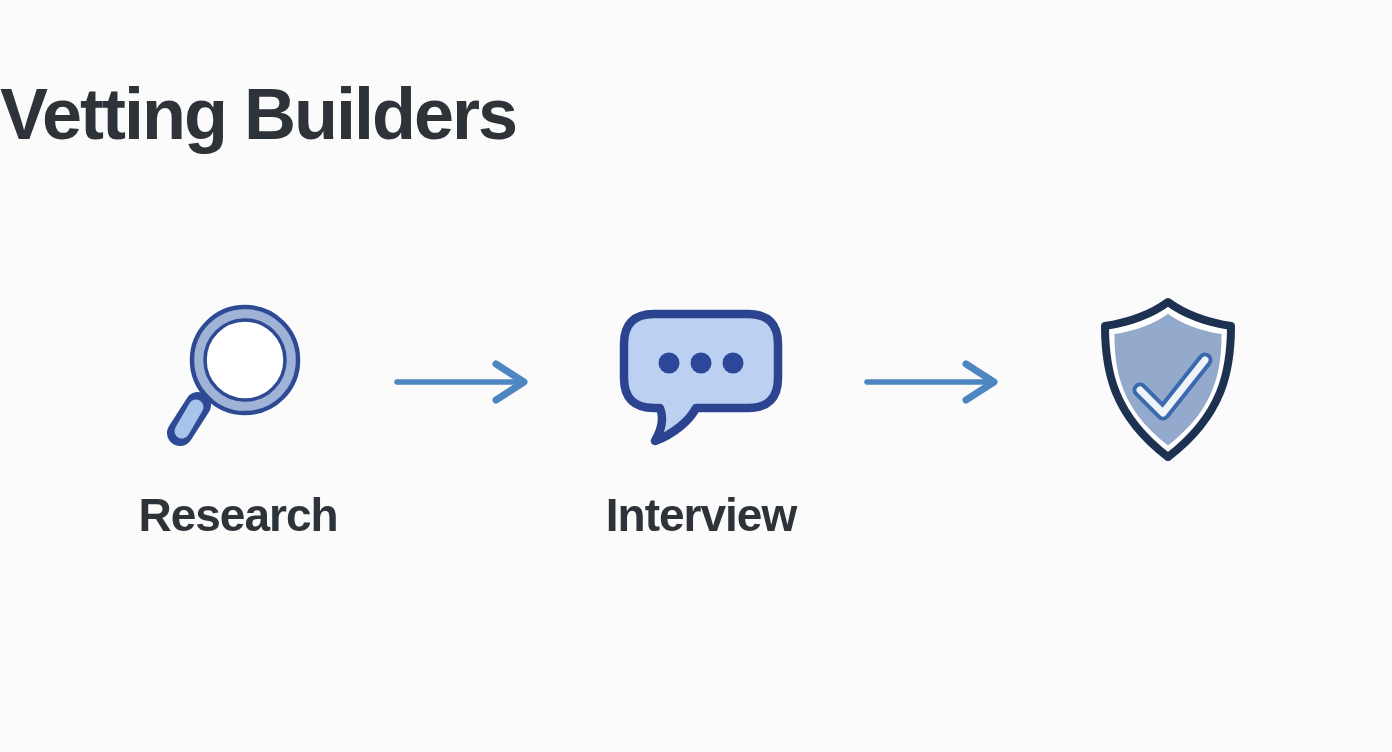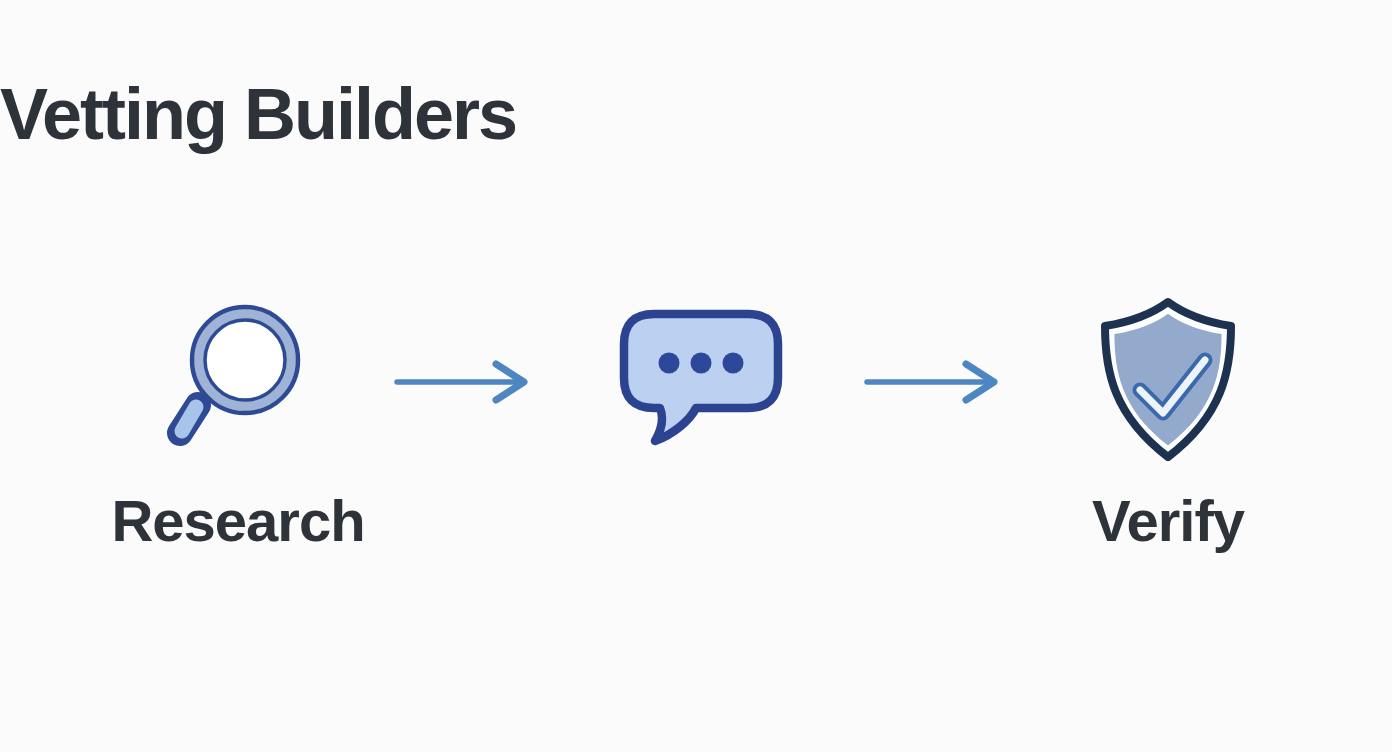--- a/index.html
+++ b/index.html
@@ -48,21 +48,21 @@
   .icon-magnifier{left:158px; top:290px;}
   .icon-bubble{left:616px; top:306px;}
   .icon-shield{left:1096px; top:297px;}
   .arrow{position:absolute; top:358px;}
   .arrow-1{left:392px;}
   .arrow-2{left:862px;}
   .step-label{
     position:absolute;
     top:492px;
     transform:translateX(-50%);
-    font-size:58px;
+    font-size:46px;
     font-weight:700;
     letter-spacing:-1px;
     color:var(--text);
     white-space:nowrap;
     line-height:1;
   }
   .label-research{left:238px;}
   .label-interview{left:701px;}
   .label-verify{left:1168px;}
 
@@ -131,15 +131,15 @@
       <path class="shield-outer" stroke-width="8" d="M 72,5 C 57,16 35,25 9,29 C 9,73 17,118 72,160
            C 127,118 135,73 135,29 C 109,25 87,16 72,5 Z"></path>
       <path class="shield-inner" transform="translate(10.8,12.4) scale(0.85)" d="M 72,5 C 57,16 35,25 9,29 C 9,73 17,118 72,160
            C 127,118 135,73 135,29 C 109,25 87,16 72,5 Z"></path>
       <polyline class="check-under" points="44,93 67,116 109,63" stroke-width="15"></polyline>
       <polyline class="check-over" points="44,93 67,116 109,63" stroke-width="7"></polyline>
     </svg>
   </div>
 
   <div class="step-label label-research">Research</div>
-  <div class="step-label label-verify">Verify</div>
+  <div class="step-label label-interview">Interview</div>
 
 </div>
 
 </body></html>

